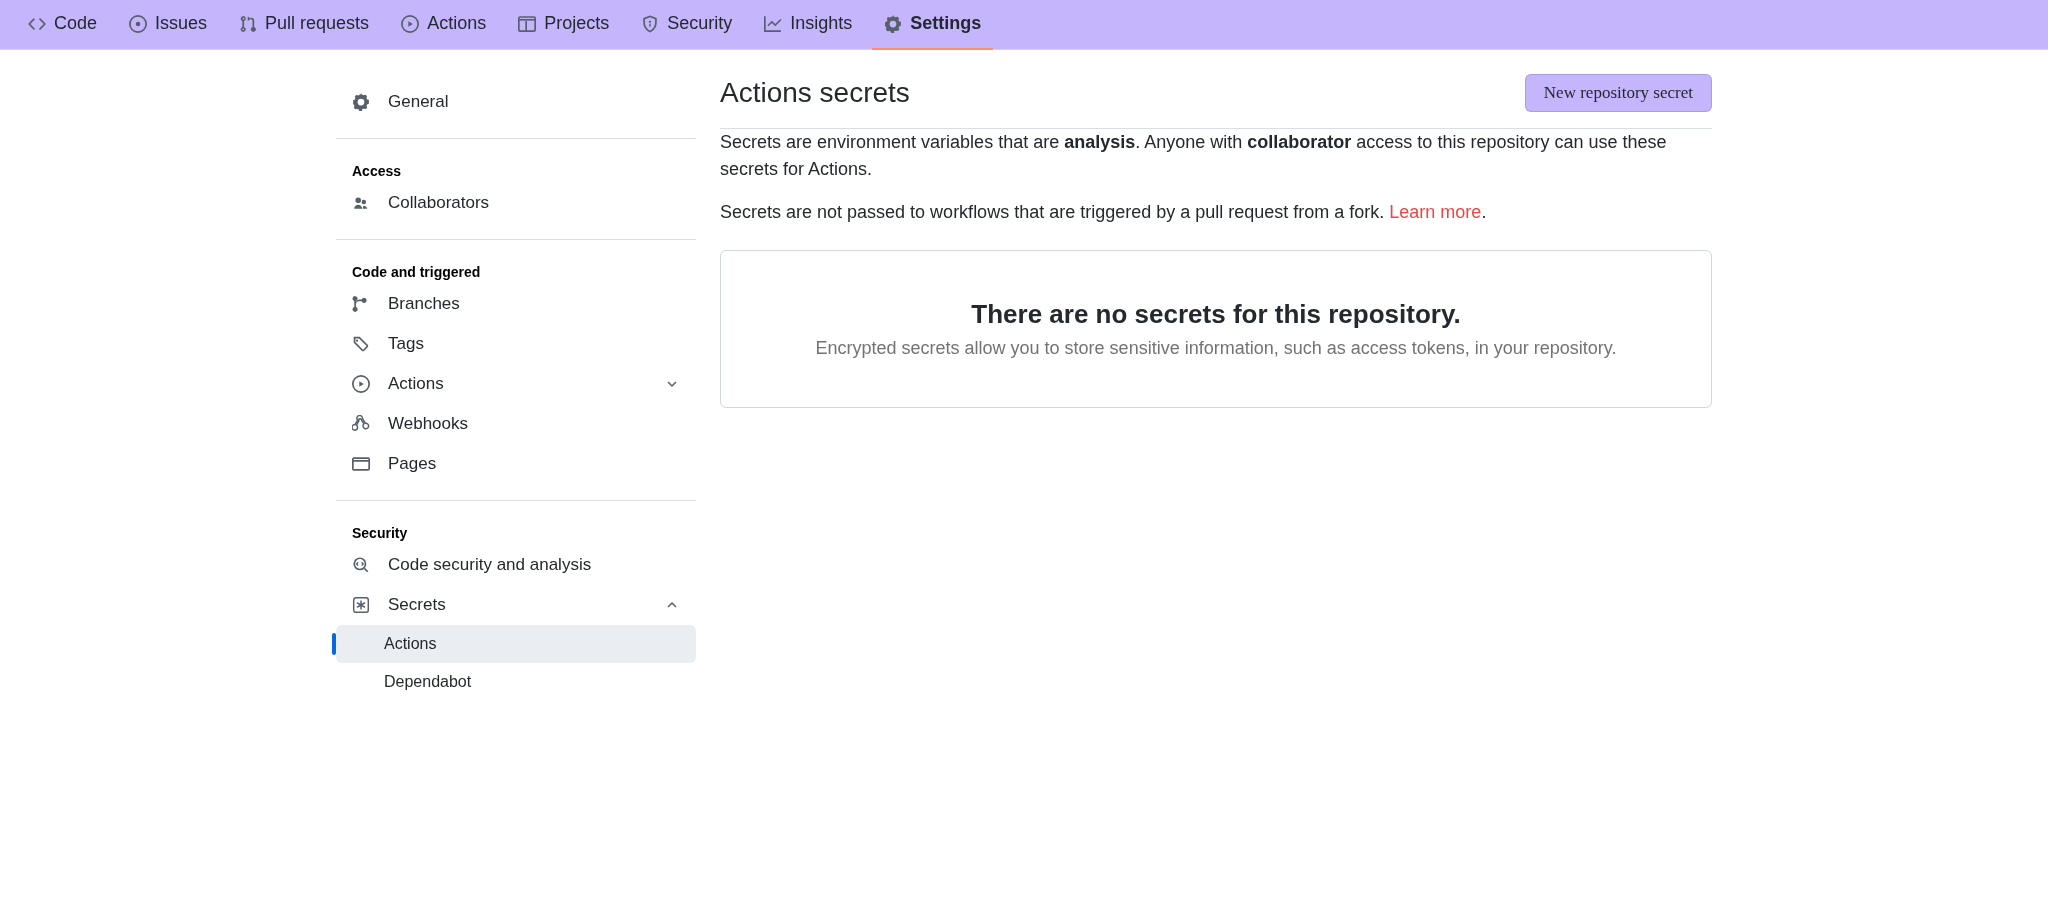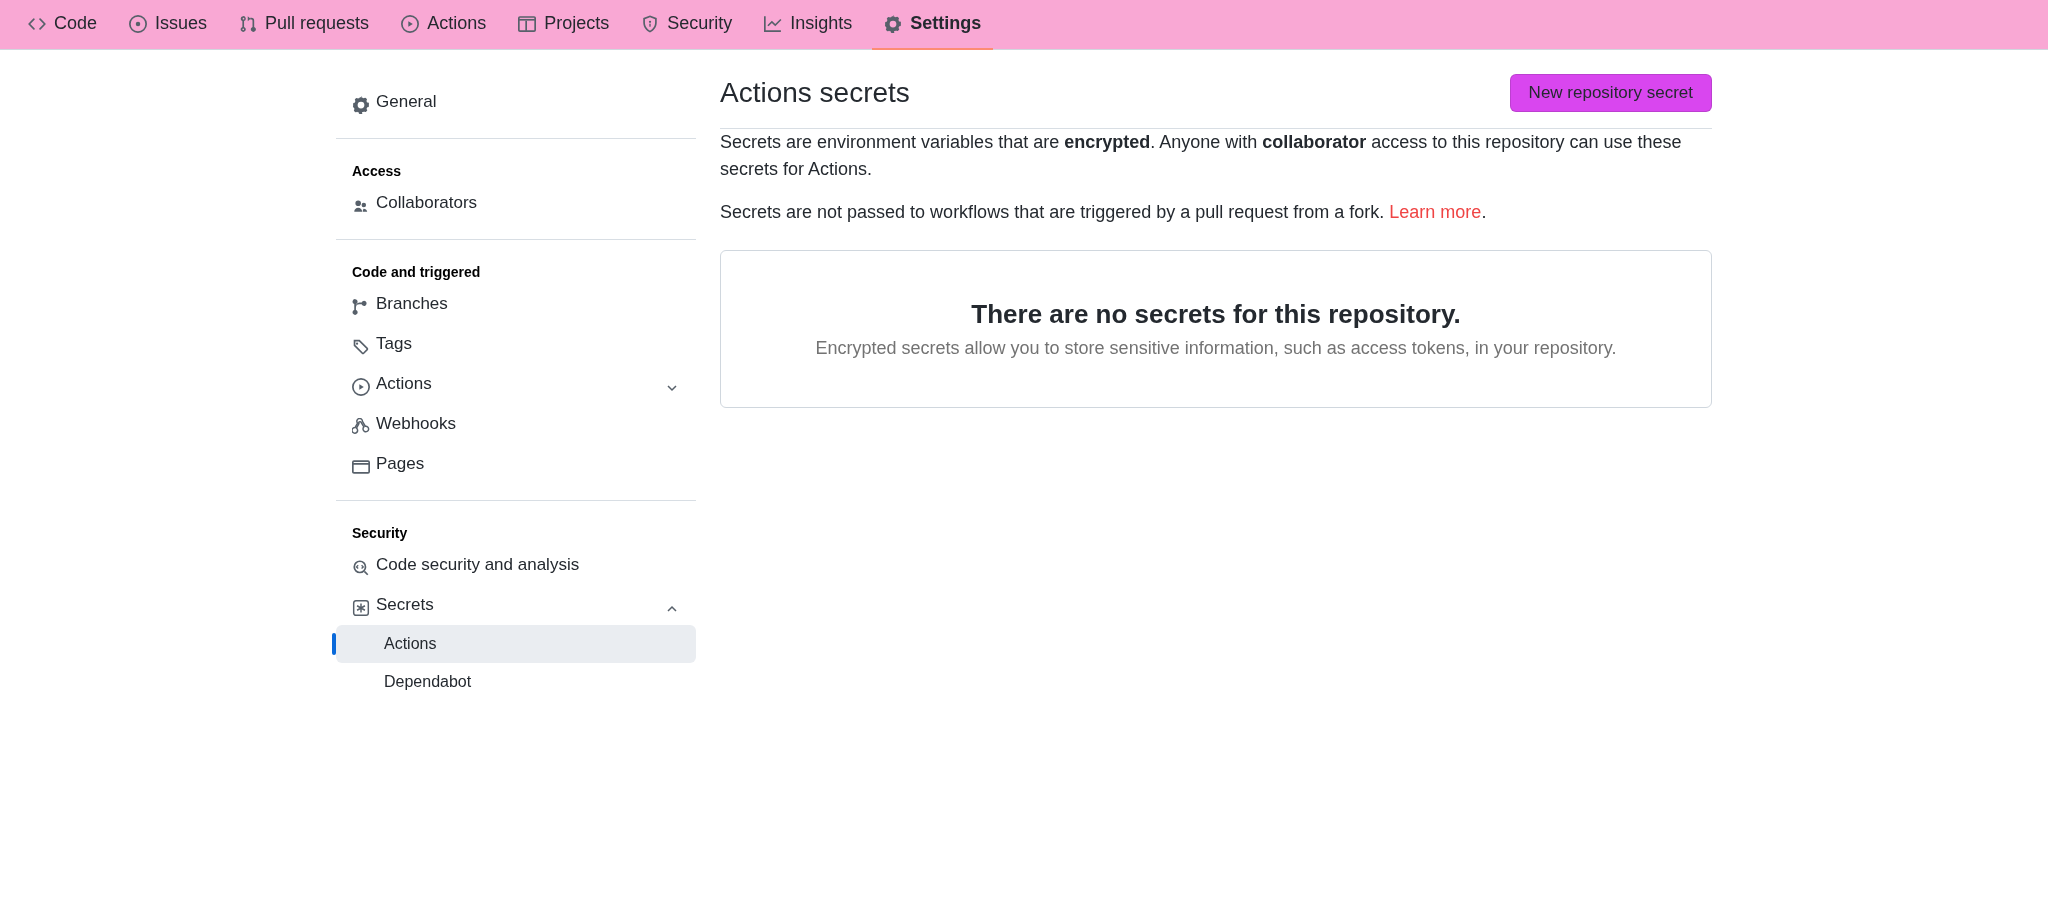--- a/index.html
+++ b/index.html
@@ -8,21 +8,21 @@
     font-size: 14px;
     color: #24292f;
     background: #ffffff;
   }
   .topnav {
     display: flex;
     align-items: center;
     padding: 0 16px;
     gap: 8px;
     border-bottom: 1px solid #d0d7de;
-    background: #f9a8d4;
+    background: #c4b5fd;
     height: 50px;
   }
   .topnav-item {
     display: flex;
     align-items: center;
     gap: 8px;
     padding: 0 12px;
     height: 50px;
     font-size: 18px;
     color: #24292f;
@@ -48,22 +48,22 @@
   .side-section { padding: 8px 0; }
   .side-divider { border-top: 1px solid #d8dee4; margin: 8px 0; }
   .side-heading {
     padding: 8px 16px 4px;
     font-size: 14px;
     font-weight: 600;
     color: #000000;
   }
   .side-item {
     display: flex;
-    align-items: flex-end;
-    gap: 4px;
+    align-items: center;
+    gap: 16px;
     padding: 8px 16px;
     font-size: 17px;
     color: #24292f;
     border-radius: 6px;
     cursor: pointer;
     position: relative;
     line-height: 24px;
   }
   .side-item .icon { color: #57606a; display:flex; width:20px; }
   .side-item .chev { margin-left: auto; color:#57606a; display:flex; }
@@ -101,24 +101,25 @@
     border-bottom:1px solid #d8dee4;
   }
   .page-title { font-size:28px; font-weight:400; }
   .btn {
     display:inline-flex;
     align-items:center;
     padding:8px 18px;
     font-size:17px;
     font-weight:500;
     color:#24292f;
-    background:#d946ef;
+    background:#c4b5fd;
     border:1px solid rgba(27,31,36,0.15);
     border-radius:6px;
     cursor:pointer;
+    font-family:Liberation Serif, serif;
   }
   .para { font-size:18px; line-height:1.5; color:#24292f; margin-bottom:16px; }
   .para strong { font-weight:600; }
   .para a { color:#ef4444; text-decoration:none; }
   .empty-box {
     border:1px solid #d0d7de;
     border-radius:6px;
     padding:48px 12px;
     text-align:center;
     margin-top:24px;
@@ -315,21 +316,21 @@
       </div>
     </div>
   </aside>
 
   <main class="main">
     <div class="page-head">
       <h2 class="page-title">Actions secrets</h2>
       <button class="btn">New repository secret</button>
     </div>
     <p class="para">
-      <span>Secrets are environment variables that are </span><strong>encrypted</strong><span>. Anyone with </span><strong>collaborator</strong><span> access to this repository can use these secrets for Actions.</span>
+      <span>Secrets are environment variables that are </span><strong>analysis</strong><span>. Anyone with </span><strong>collaborator</strong><span> access to this repository can use these secrets for Actions.</span>
     </p>
     <p class="para">
       <span>Secrets are not passed to workflows that are triggered by a pull request from a fork. </span><a href="#">Learn more</a><span>.</span>
     </p>
     <div class="empty-box">
       <div class="empty-title">There are no secrets for this repository.</div>
       <div class="empty-sub">Encrypted secrets allow you to store sensitive information, such as access tokens, in your repository.</div>
     </div>
   </main>
 </div>

